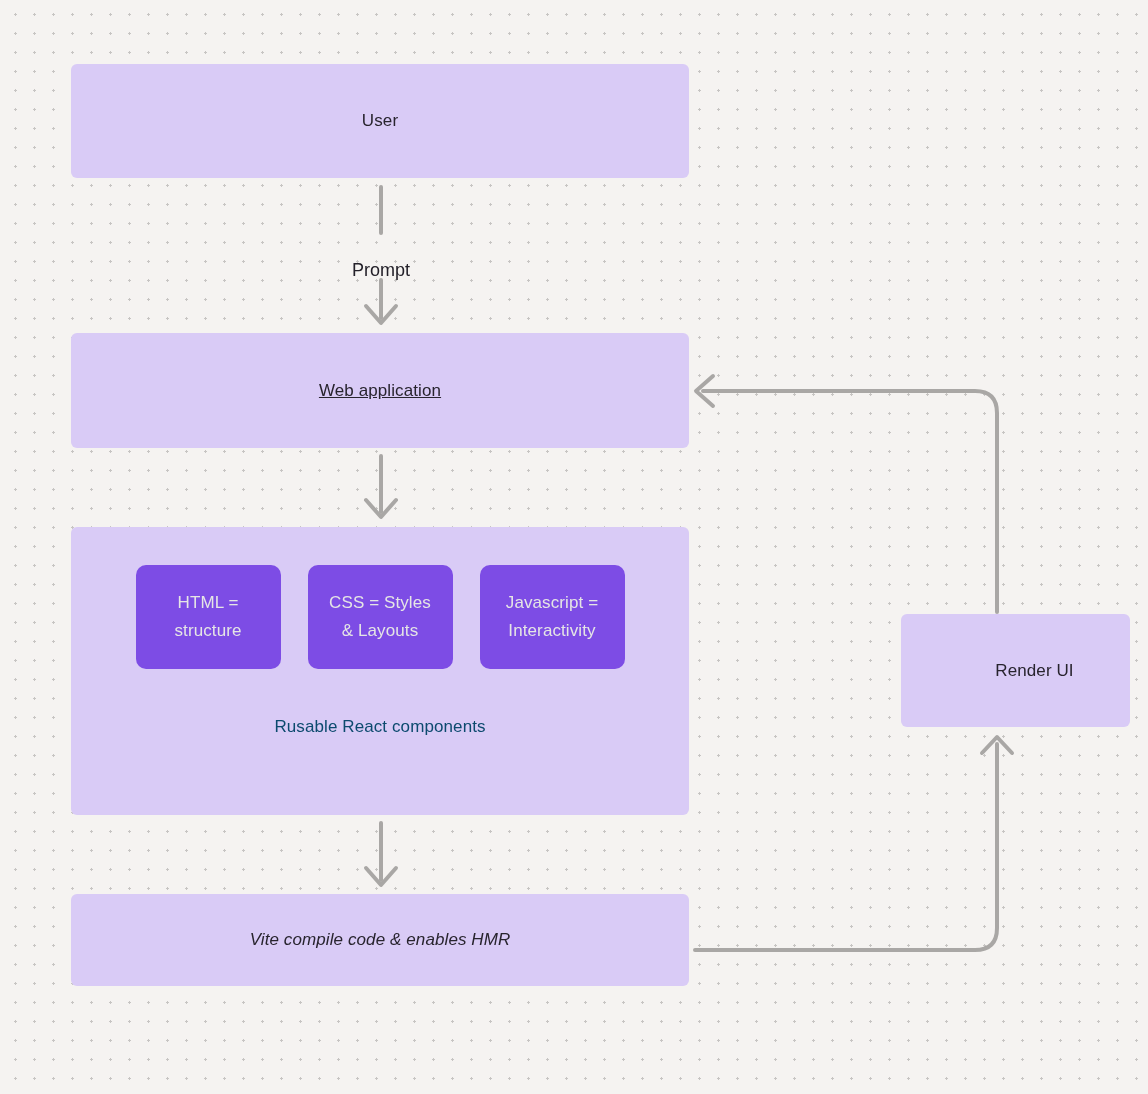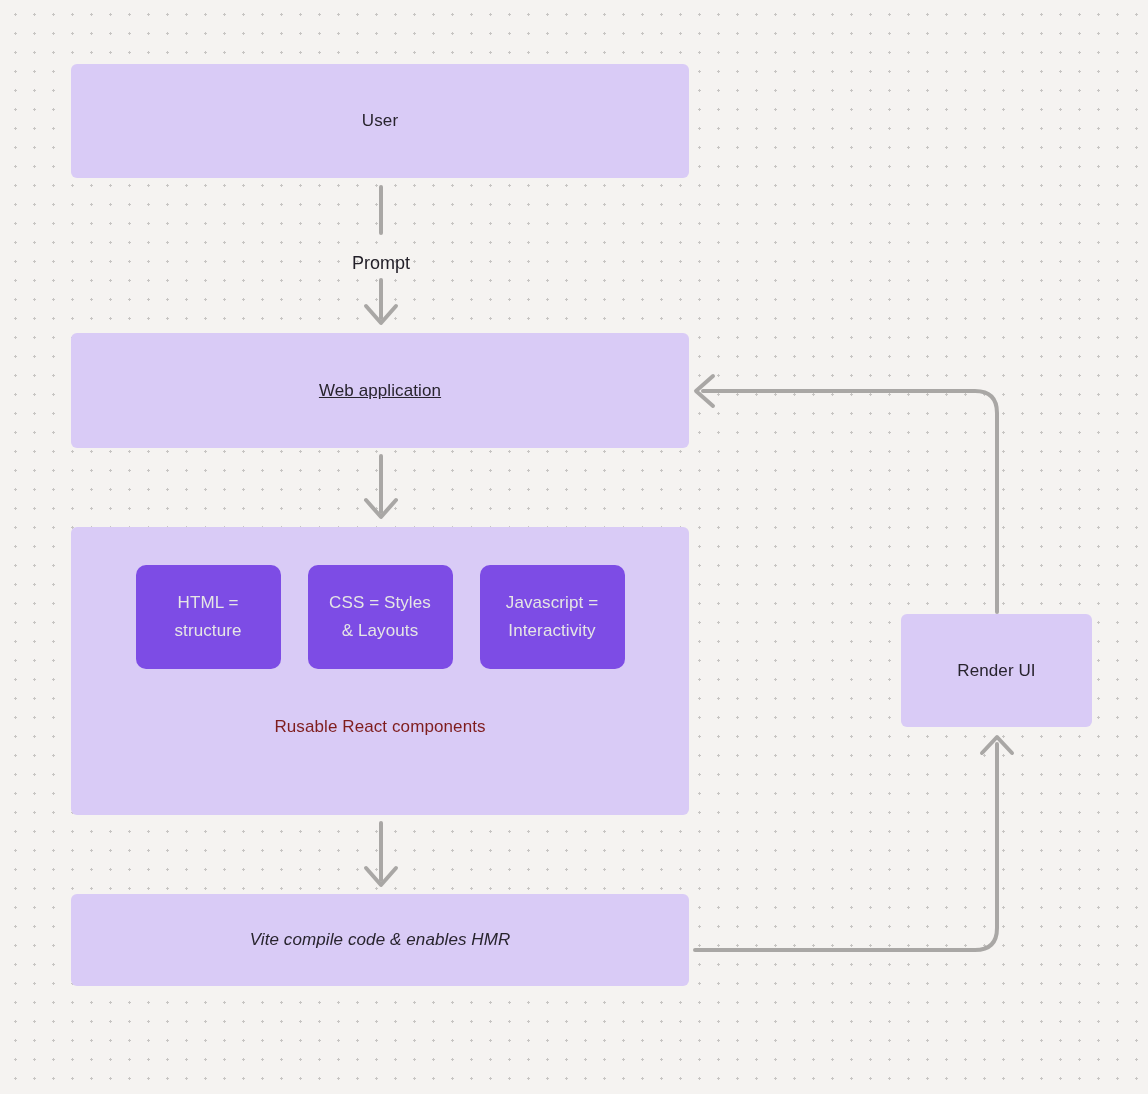--- a/index.html
+++ b/index.html
@@ -39,21 +39,21 @@
     justify-content: center;
     color: #28242e;
     font-size: 17px;
     letter-spacing: 0.1px;
   }
   .node-user           { left: 71px;  top: 64px;  width: 618px; height: 114px; }
   .node-web            { left: 71px;  top: 333px; width: 618px; height: 115px; text-decoration: underline; }
   .node-components     { left: 71px;  top: 527px; width: 618px; height: 288px;
                          flex-direction: column; justify-content: flex-start; }
   .node-vite           { left: 71px;  top: 894px; width: 618px; height: 92px; font-style: italic; }
-  .node-render         { left: 901px; top: 614px; width: 191px; height: 113px; }
+  .node-render         { left: 901px; top: 614px; width: 191px; height: 113px; padding-left: 38px; }
 
   .chips-row {
     display: flex;
     gap: 27px;
     margin-top: 38px;
   }
   .chip {
     width: 145px;
     height: 104px;
     background: #7d4ce5;
@@ -62,27 +62,27 @@
     display: flex;
     flex-direction: column;
     align-items: center;
     justify-content: center;
     font-size: 17px;
     line-height: 28px;
     text-align: center;
   }
   .container-label {
     margin-top: 48px;
-    color: #7f1d1d;
+    color: #0c4a6e;
     font-size: 17px;
   }
   .edge-label {
     position: absolute;
     left: 306px;
-    top: 253px;
+    top: 260px;
     width: 150px;
     text-align: center;
     color: #232029;
     font-size: 18px;
   }
 </style>
 </head>
 <body>
 
 <div class="canvas">

